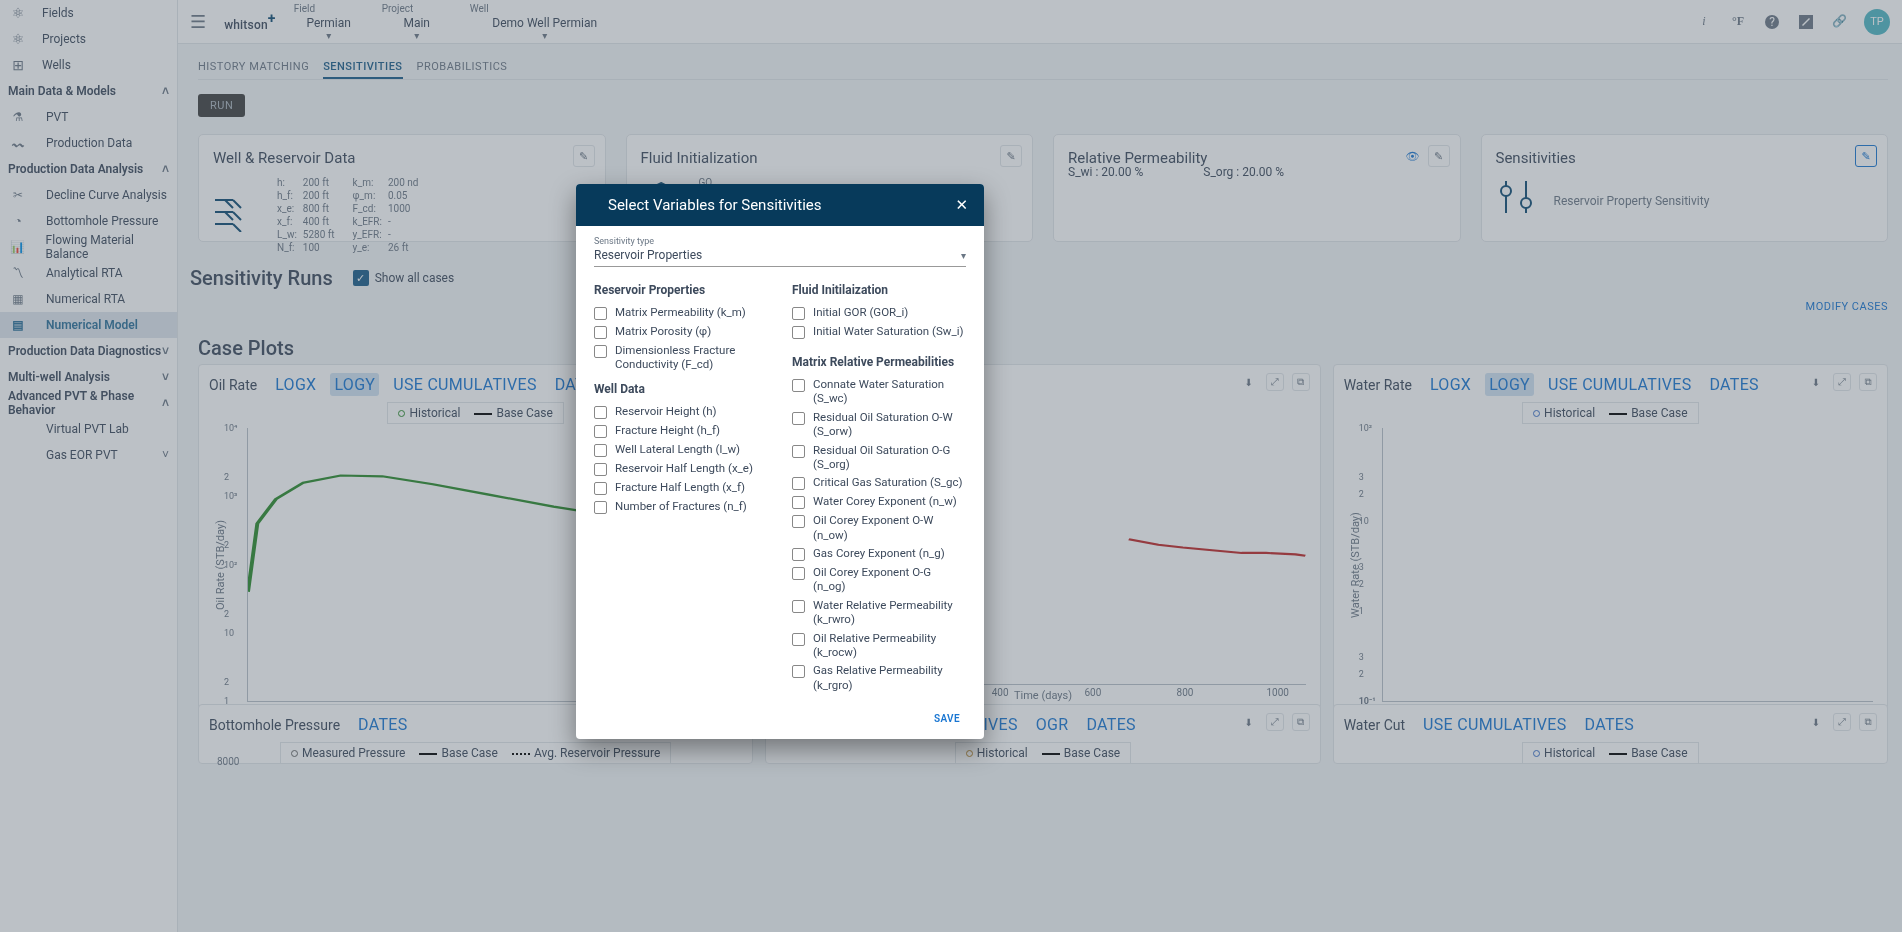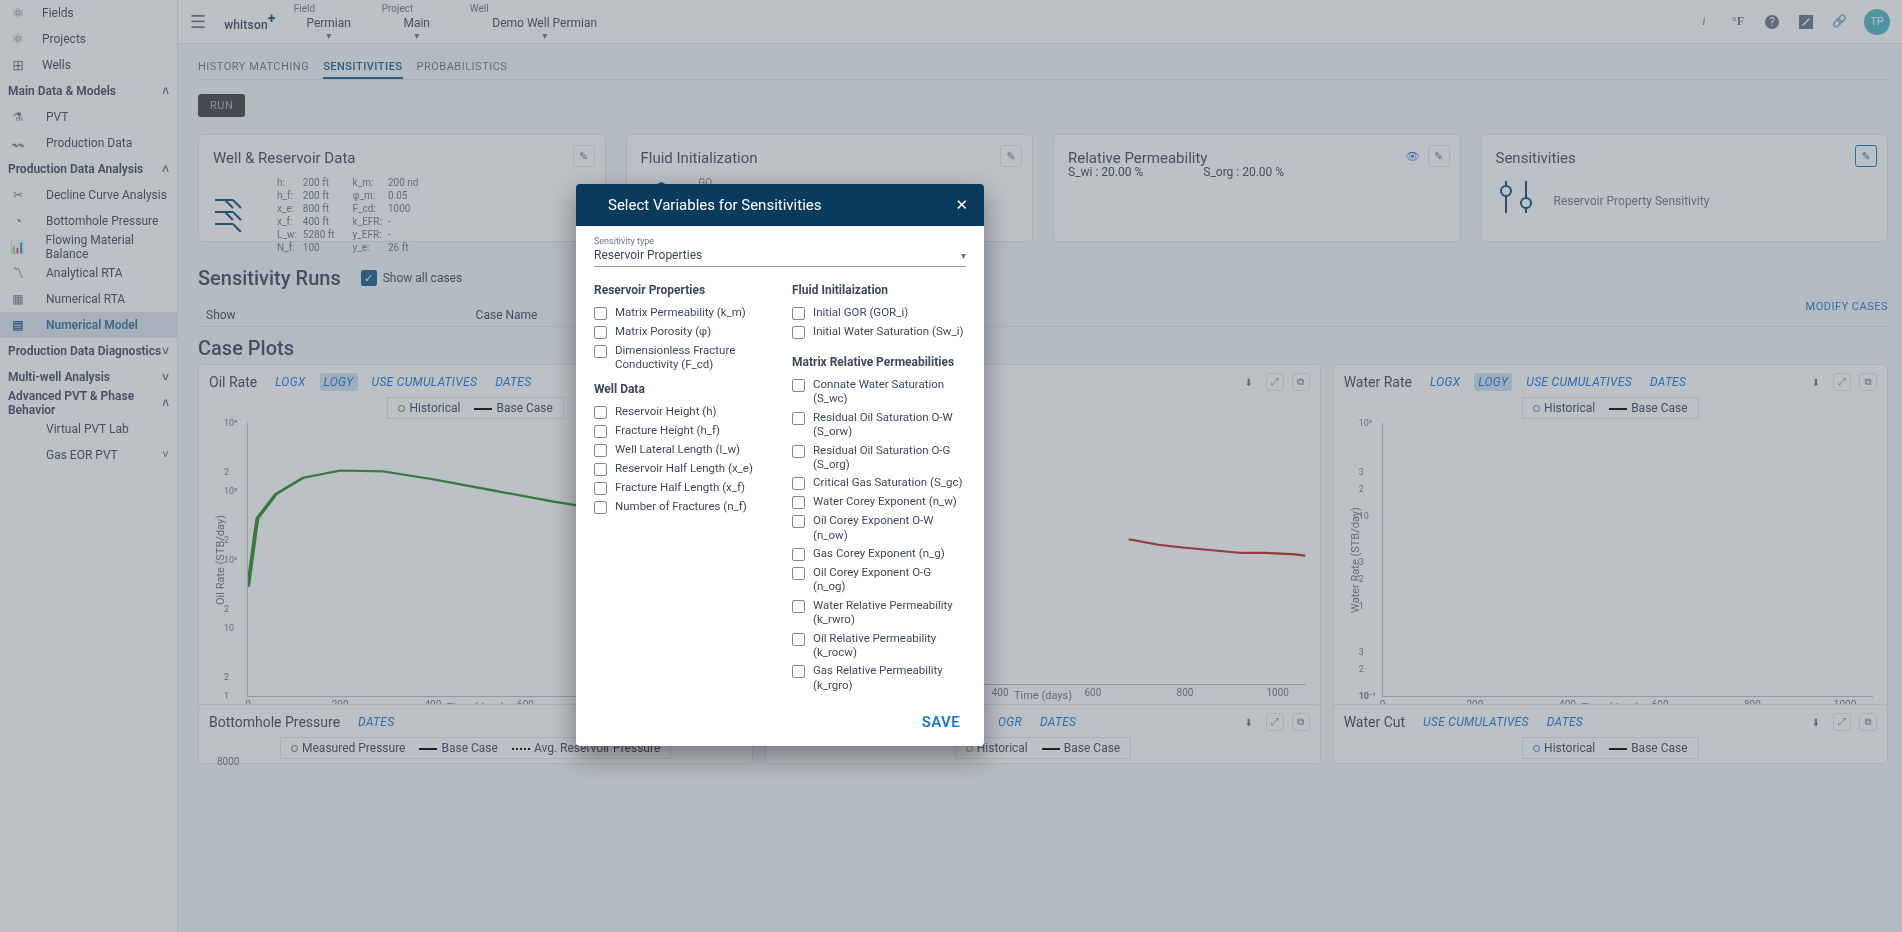--- a/index.html
+++ b/index.html
@@ -58,35 +58,35 @@
   .card-title{font-size:15px;font-weight:400;color:var(--text);}
   .card-edit{position:absolute;top:10px;right:10px;width:22px;height:22px;border:1px solid var(--line);border-radius:3px;display:flex;align-items:center;justify-content:center;color:var(--text-soft);cursor:pointer;font-size:11px;}
   .card-edit.eye{right:36px;border:none;}
   .card-body{display:flex;gap:18px;margin-top:10px;align-items:center;}
   .card-ico{font-size:28px;color:var(--brand);}
   .kv-grid{display:grid;grid-template-columns:auto auto;gap:2px 6px;font-size:10px;color:var(--text-soft);}
   .kv-grid span{font-size:10px;color:var(--text-soft);}
   .relperm-vals{display:flex;gap:60px;font-size:10px;color:var(--text-soft);margin-top:-2px;}
 
   
-  .runs{position:absolute;left:198px;top:266px;right:14px;text-align:right;}
+  .runs{position:absolute;left:190px;top:266px;right:14px;text-align:right;}
   .runs-hdr{display:flex;align-items:center;gap:20px;}
   .runs-title{font-size:20px;font-weight:500;color:var(--text);}
   .showall{display:flex;align-items:center;gap:6px;}
   .chk{width:16px;height:16px;background:var(--tab-active);border-radius:2px;display:flex;align-items:center;justify-content:center;color:#fff;font-size:11px;}
   .runs-cols{display:flex;gap:240px;margin-top:14px;padding:4px 8px;border-bottom:1px solid var(--line);font-size:11px;color:var(--text-soft);}
   .modcase{position:absolute;right:0;top:34px;color:var(--blue-link);font-size:11px;letter-spacing:0.5px;cursor:pointer;}
 
   
   .plots-title{position:absolute;left:198px;top:336px;font-size:20px;font-weight:500;}
   .plots{position:absolute;left:198px;top:364px;right:14px;display:grid;grid-template-columns:1fr 1fr 1fr;gap:12px;}
   .plot{background:var(--card);border:1px solid var(--line);border-radius:4px;padding:8px 10px;position:relative;}
   .plot-top{display:flex;align-items:center;gap:10px;flex-wrap:wrap;}
   .plot-name{font-size:14px;color:var(--text);margin-right:4px;}
-  .plot-btn{font-size:12px;letter-spacing:0.3px;color:var(--blue-link);cursor:pointer;padding:2px 4px;font-style:italic;}
+  .plot-btn{font-size:16px;letter-spacing:0.3px;color:var(--blue-link);cursor:pointer;padding:2px 4px;}
   .plot-btn.active{background:#d0e2f2;border-radius:3px;}
   .plot-icons{position:absolute;top:8px;right:10px;display:flex;gap:8px;}
   .plot-ico{width:18px;height:18px;border:1px solid var(--line);border-radius:3px;display:flex;align-items:center;justify-content:center;font-size:10px;color:var(--text-soft);cursor:pointer;}
   .plot-ico.noborder{border:none;}
   .legend{display:flex;gap:14px;justify-content:center;border:1px solid var(--line);padding:3px 10px;margin:6px auto 4px;width:fit-content;font-size:10px;align-items:center;}
   .leg-dot{width:7px;height:7px;border:1.5px solid #2a8b2a;border-radius:50%;display:inline-block;margin-right:4px;}
   .leg-dot.blue{border-color:#3b6fc9;}
   .leg-line{display:inline-block;width:18px;height:0;border-top:2px solid #000;margin-right:4px;vertical-align:middle;}
   .leg-line.dash{border-top:2px dotted #000;}
   .chart-area{height:274px;position:relative;margin-left:38px;margin-right:4px;border-left:1px solid #b8c0c8;border-bottom:1px solid #b8c0c8;margin-top:2px;}
@@ -113,21 +113,21 @@
   .sens-type{display:flex;align-items:center;justify-content:space-between;border-bottom:1px solid #999;padding:2px 0 4px;margin-bottom:12px;}
   .sens-type .val{font-size:12px;}
   .sens-type .arrow{font-size:10px;color:var(--text-soft);}
   .groups{display:flex;gap:24px;}
   .grp{flex:1;}
   .grp-title{font-size:12px;font-weight:700;color:var(--text);margin:4px 0 6px;}
   .ck-row{display:flex;align-items:flex-start;gap:8px;padding:2px 0;}
   .ck-box{width:13px;height:13px;border:1.5px solid #888;border-radius:2px;flex-shrink:0;margin-top:2px;cursor:pointer;}
   .ck-row span{font-size:11.5px;line-height:1.25;}
   .modal-foot{display:flex;justify-content:flex-end;padding:6px 18px 14px;}
-  .save-btn{color:var(--blue-link);font-size:15px;font-weight:600;letter-spacing:0.4px;cursor:pointer;background:none;border:none;}
+  .save-btn{color:var(--blue-link);font-size:10px;font-weight:600;letter-spacing:0.4px;cursor:pointer;background:none;border:none;}
 </style>
 </head>
 <body>
 
 <div class="sidebar">
   <div class="sb-top">
     <div class="sb-top-item">
       <span class="icon">⚛</span>
       <span>Fields</span>
     </div>
@@ -363,24 +363,20 @@
 </div>
 
 <div class="runs">
   <div class="runs-hdr">
     <span class="runs-title">Sensitivity Runs</span>
     <label class="showall">
       <span class="chk">✓</span>
       <span>Show all cases</span>
     </label>
   </div>
-  <div class="runs-cols">
-    <span>Show</span>
-    <span>Case Name</span>
-  </div>
   <span class="modcase">MODIFY CASES</span>
 </div>
 
 <div class="plots-title">Case Plots</div>
 
 <div class="plots">
 
   <div class="plot">
     <div class="plot-top">
       <span class="plot-name">Oil Rate</span>

